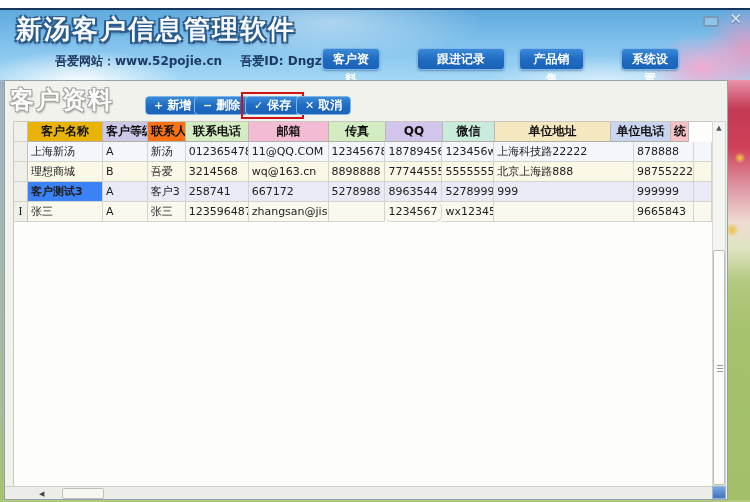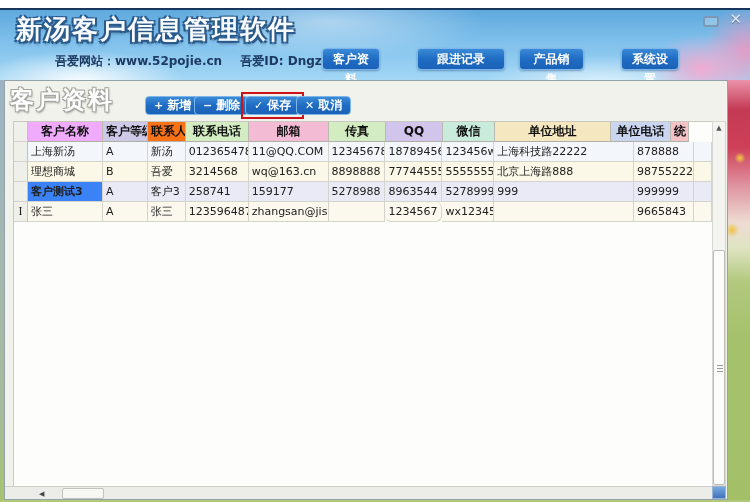--- a/index.html
+++ b/index.html
@@ -145,21 +145,21 @@
     </div>
   </div>
   <div class="tool-btn" style="left:296px;">
     <span class="ic">✕</span>
     <span>取消</span>
   </div>
 
   <div class="grid-area" id="grid">
       <div class="g-row">
         <div class="g-cell g-stub" style="width: 14px;"></div>
-        <div class="g-cell g-head" style="width: 75px; background: #f0abfc;">客户名称</div>
+        <div class="g-cell g-head" style="width: 75px; background: #eab308;">客户名称</div>
         <div class="g-cell g-head" style="width: 45px; background: rgb(207, 201, 232);">客户等级</div>
         <div class="g-cell g-head" style="width: 38px; background: #f97316;">联系人</div>
         <div class="g-cell g-head" style="width: 63px; background: rgb(211, 236, 194);">联系电话</div>
         <div class="g-cell g-head" style="width: 80px; background: rgb(243, 188, 212);">邮箱</div>
         <div class="g-cell g-head" style="width: 57px; background: rgb(211, 236, 194);">传真</div>
         <div class="g-cell g-head" style="width: 57px; background: rgb(210, 197, 236);">QQ</div>
         <div class="g-cell g-head" style="width: 52px; background: rgb(200, 235, 220);">微信</div>
         <div class="g-cell g-head" style="width: 116px; background: rgb(245, 232, 192);">单位地址</div>
         <div class="g-cell g-head" style="width: 60px; background: rgb(202, 213, 240);">单位电话</div>
         <div class="g-cell g-head" style="width: 18px; background: rgb(245, 195, 198);">统</div>
@@ -191,21 +191,21 @@
         <div class="g-cell" style="width: 140px; background: rgb(251, 248, 231);">北京上海路888</div>
         <div class="g-cell" style="width: 60px; background: rgb(251, 248, 231);">98755222</div>
         <div class="g-cell" style="width: 18px; background: rgb(251, 248, 231);"></div>
       </div>
       <div class="g-row">
         <div class="g-cell g-stub" style="width: 14px;"></div>
         <div class="g-cell" style="width: 75px; background: #3b82f6; font-weight: bold;">客户测试3</div>
         <div class="g-cell" style="width: 45px; background: rgb(233, 234, 246);">A</div>
         <div class="g-cell" style="width: 38px; background: rgb(233, 234, 246);">客户3</div>
         <div class="g-cell" style="width: 63px; background: rgb(233, 234, 246);">258741</div>
-        <div class="g-cell" style="width: 80px; background: rgb(233, 234, 246);">159177</div>
+        <div class="g-cell" style="width: 80px; background: rgb(233, 234, 246);">667172</div>
         <div class="g-cell" style="width: 57px; background: rgb(233, 234, 246);">5278988</div>
         <div class="g-cell" style="width: 57px; background: rgb(233, 234, 246);">8963544</div>
         <div class="g-cell" style="width: 52px; background: rgb(233, 234, 246);">52789999</div>
         <div class="g-cell" style="width: 140px; background: rgb(233, 234, 246);">999</div>
         <div class="g-cell" style="width: 60px; background: rgb(233, 234, 246);">999999</div>
         <div class="g-cell" style="width: 18px; background: rgb(233, 234, 246);"></div>
       </div>
       <div class="g-row">
         <div class="g-cell g-stub" style="width: 14px;">I</div>
         <div class="g-cell" style="width: 75px; background: rgb(251, 249, 238);">张三</div>

